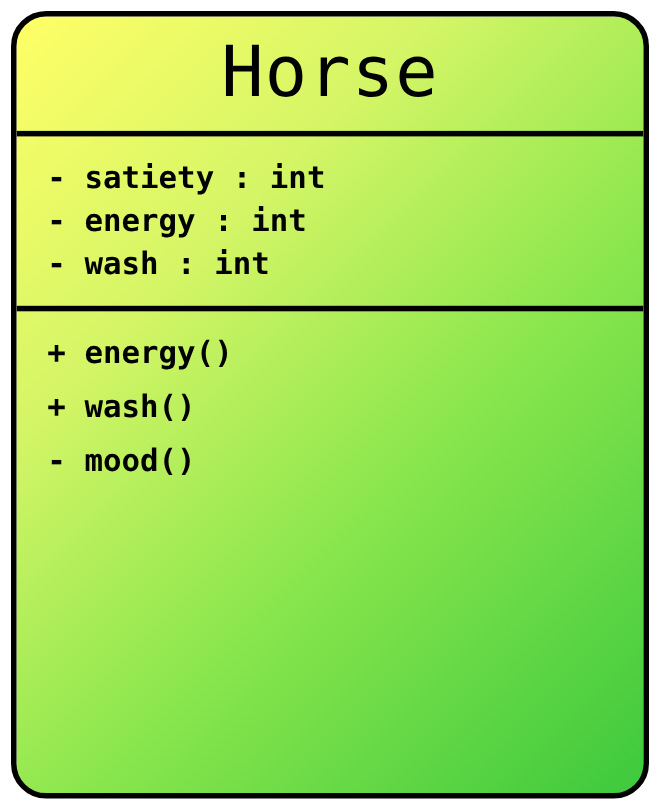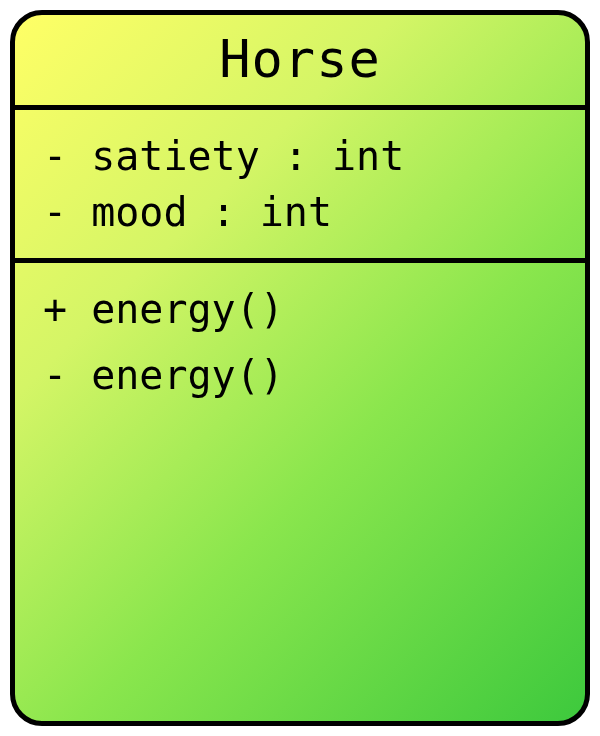--- a/index.html
+++ b/index.html
@@ -21,53 +21,55 @@
       height: 716px;
       background: linear-gradient(135deg, #ffff66 0%, #d4f566 30%, #8ae64d 60%, #3dc93d 100%);
       border: 5px solid #000000;
       border-radius: 32px;
       overflow: hidden;
       display: flex;
       flex-direction: column;
     }
     .class-name {
       text-align: center;
-      font-size: 52px;
+      font-size: 64px;
       font-weight: 400;
       padding: 14px 0 16px 0;
       border-bottom: 5px solid #000000;
       letter-spacing: 1px;
     }
     .attributes {
       border-bottom: 5px solid #000000;
       padding: 18px 28px 18px 28px;
     }
     .methods {
       padding: 18px 28px 22px 28px;
       flex: 1;
     }
     .row {
-      font-size: 40px;
+      font-size: 28px;
       line-height: 1.4;
       white-space: pre;
-      font-weight: 400;
+      font-weight: 700;
     }
     .methods .row {
       margin-bottom: 10px;
     }
     .methods .row:last-child {
       margin-bottom: 0;
     }
   </style>
 </head>
 <body>
 
 <div class="uml-class">
   <div class="class-name">Horse</div>
   <div class="attributes">
     <div class="row">- satiety : int</div>
-    <div class="row">- mood : int</div>
+    <div class="row">- energy : int</div>
+    <div class="row">- wash : int</div>
   </div>
   <div class="methods">
     <div class="row">+ energy()</div>
-    <div class="row">- energy()</div>
+    <div class="row">+ wash()</div>
+    <div class="row">- mood()</div>
   </div>
 </div>
 
 </body></html>

